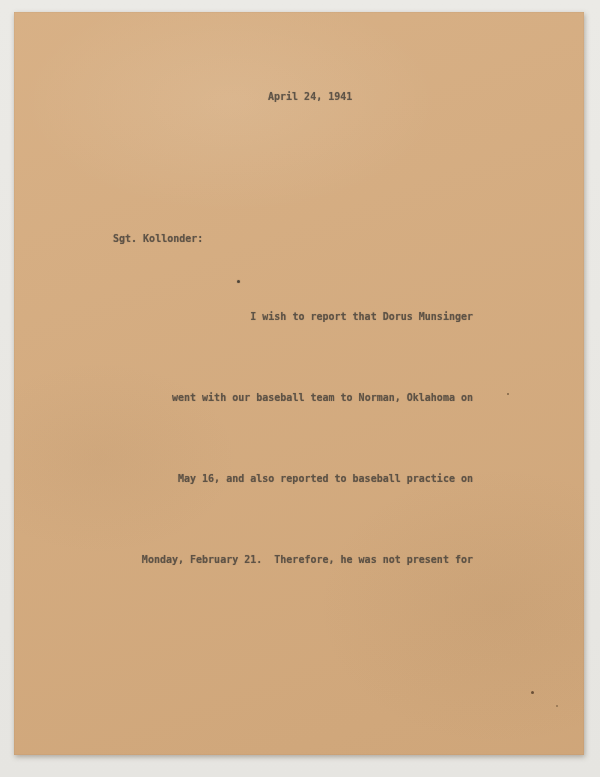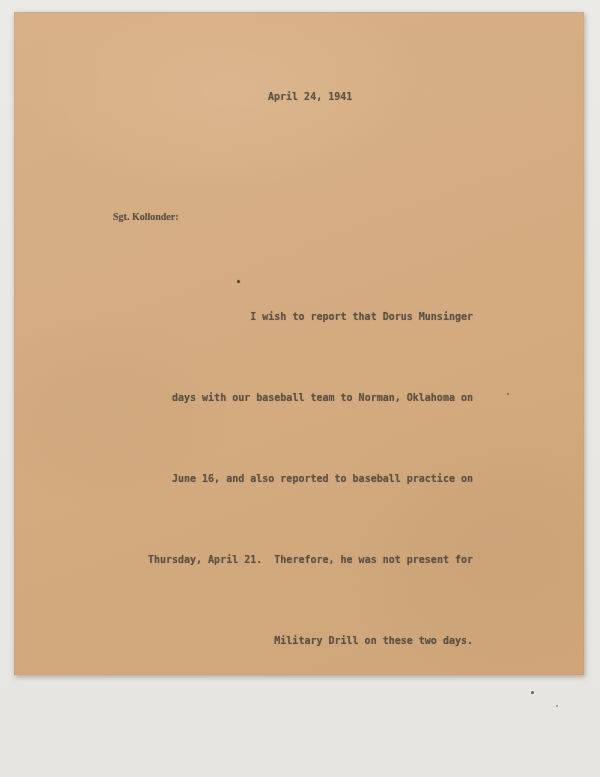--- a/index.html
+++ b/index.html
@@ -17,21 +17,21 @@
   .scan {
     position: absolute;
     inset: 0;
     background: linear-gradient(180deg, #ebeae6 0%, #e8e7e3 60%, #e6e5e1 100%);
   }
   .paper {
     position: absolute;
     left: 14px;
     top: 12px;
     width: 570px;
-    height: 663px;
+    height: 743px;
     background-color: #d5ab7e;
     background-image:
       radial-gradient(ellipse 300px 160px at 38% 12%, rgba(255, 248, 235, 0.10), transparent 70%),
       radial-gradient(ellipse 260px 200px at 85% 80%, rgba(125, 95, 60, 0.07), transparent 70%),
       radial-gradient(ellipse 200px 140px at 15% 60%, rgba(120, 90, 58, 0.05), transparent 70%),
       linear-gradient(160deg, rgba(255, 250, 238, 0.07) 0%, rgba(110, 82, 50, 0.06) 100%);
     box-shadow:
       1px 2px 5px rgba(105, 95, 78, 0.45),
       inset 0 0 1px rgba(120, 95, 65, 0.5);
   }
@@ -46,23 +46,22 @@
     white-space: pre;
     line-height: 27px;
   }
   .date-line {
     left: 254px;
     top: 78px;
     line-height: 14px;
   }
   .salutation-line {
     left: 99px;
-    top: 198px;
+    top: 220px;
     line-height: 14px;
-    font-family: Liberation Serif, serif;
   }
   .body-block {
     left: 99px;
     top: 237px;
     width: 360px;
   }
   .body-block .line {
     white-space: pre;
     text-align: right;
   }
@@ -98,24 +97,23 @@
 
 <div class="scan">
   <div class="paper">
 
     <div class="typed date-line">April 24, 1941</div>
 
     <div class="typed salutation-line">Sgt. Kollonder:</div>
 
     <div class="typed body-block">
       <div class="line indent">I wish to report that Dorus Munsinger</div>
-      <div class="line">days with our baseball team to Norman, Oklahoma on</div>
-      <div class="line">June 16, and also reported to baseball practice on</div>
-      <div class="line">Thursday, April 21.  Therefore, he was not present for</div>
-      <div class="line">Military Drill on these two days.</div>
+      <div class="line">went with our baseball team to Norman, Oklahoma on</div>
+      <div class="line">May 16, and also reported to baseball practice on</div>
+      <div class="line">Monday, February 21.  Therefore, he was not present for</div>
     </div>
 
     <span class="stray-dot"></span>
 
     <div class="typed signature-block">
     </div>
 
     <span class="speck speck-1"></span>
     <span class="speck speck-2"></span>
     <span class="speck speck-3"></span>

